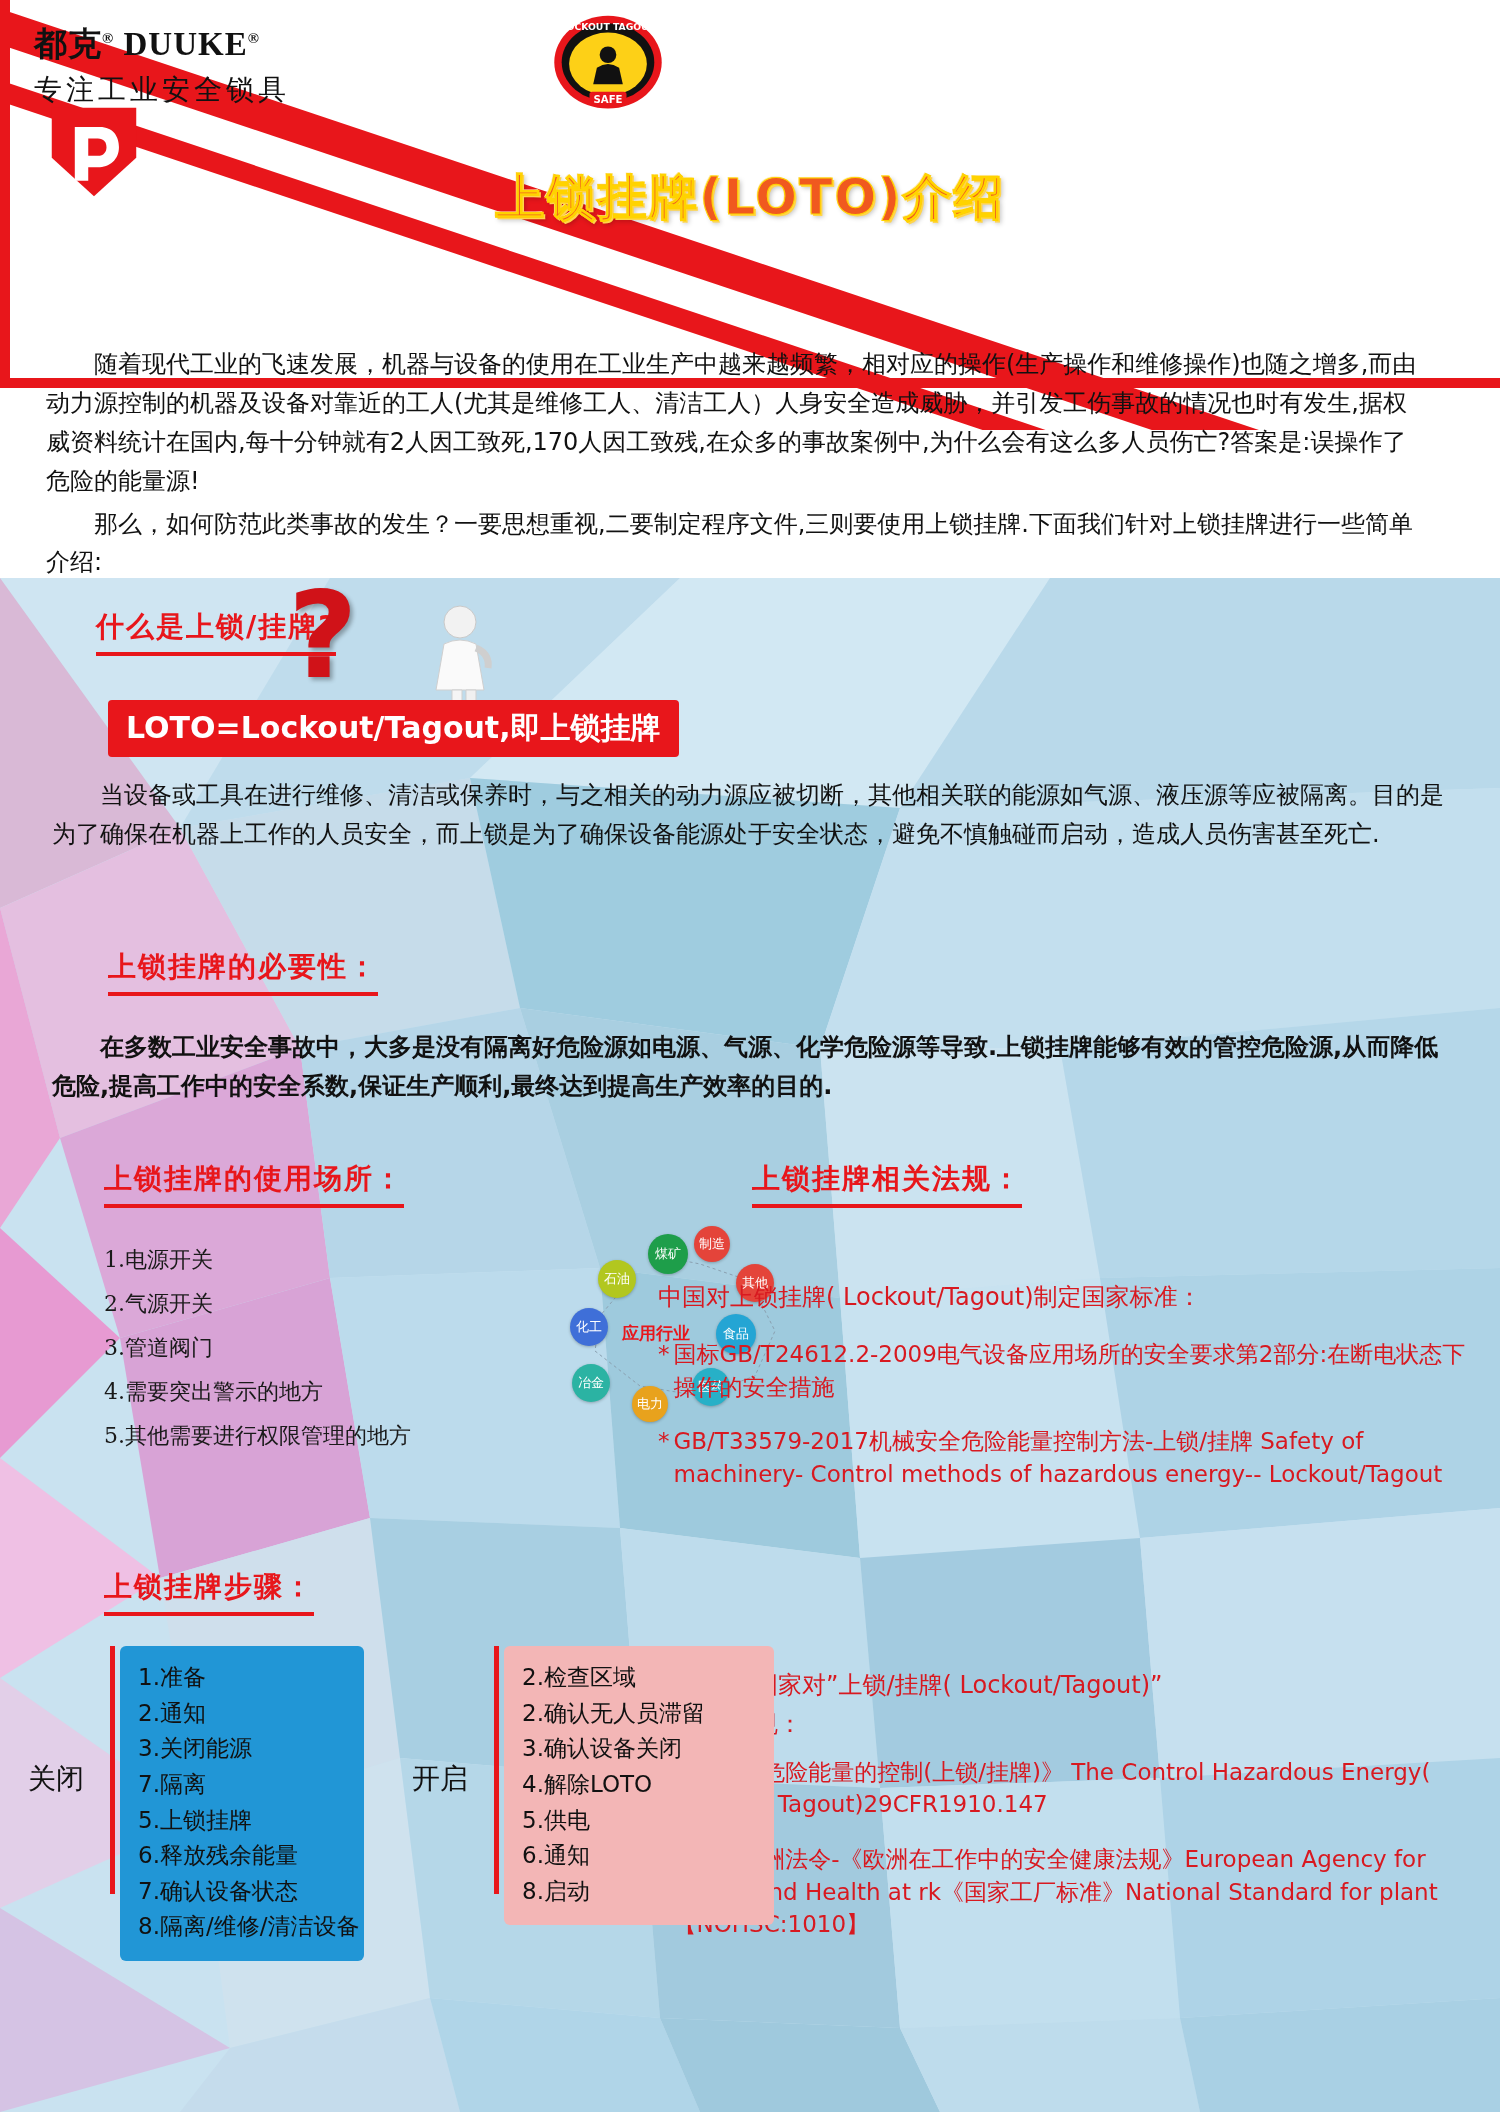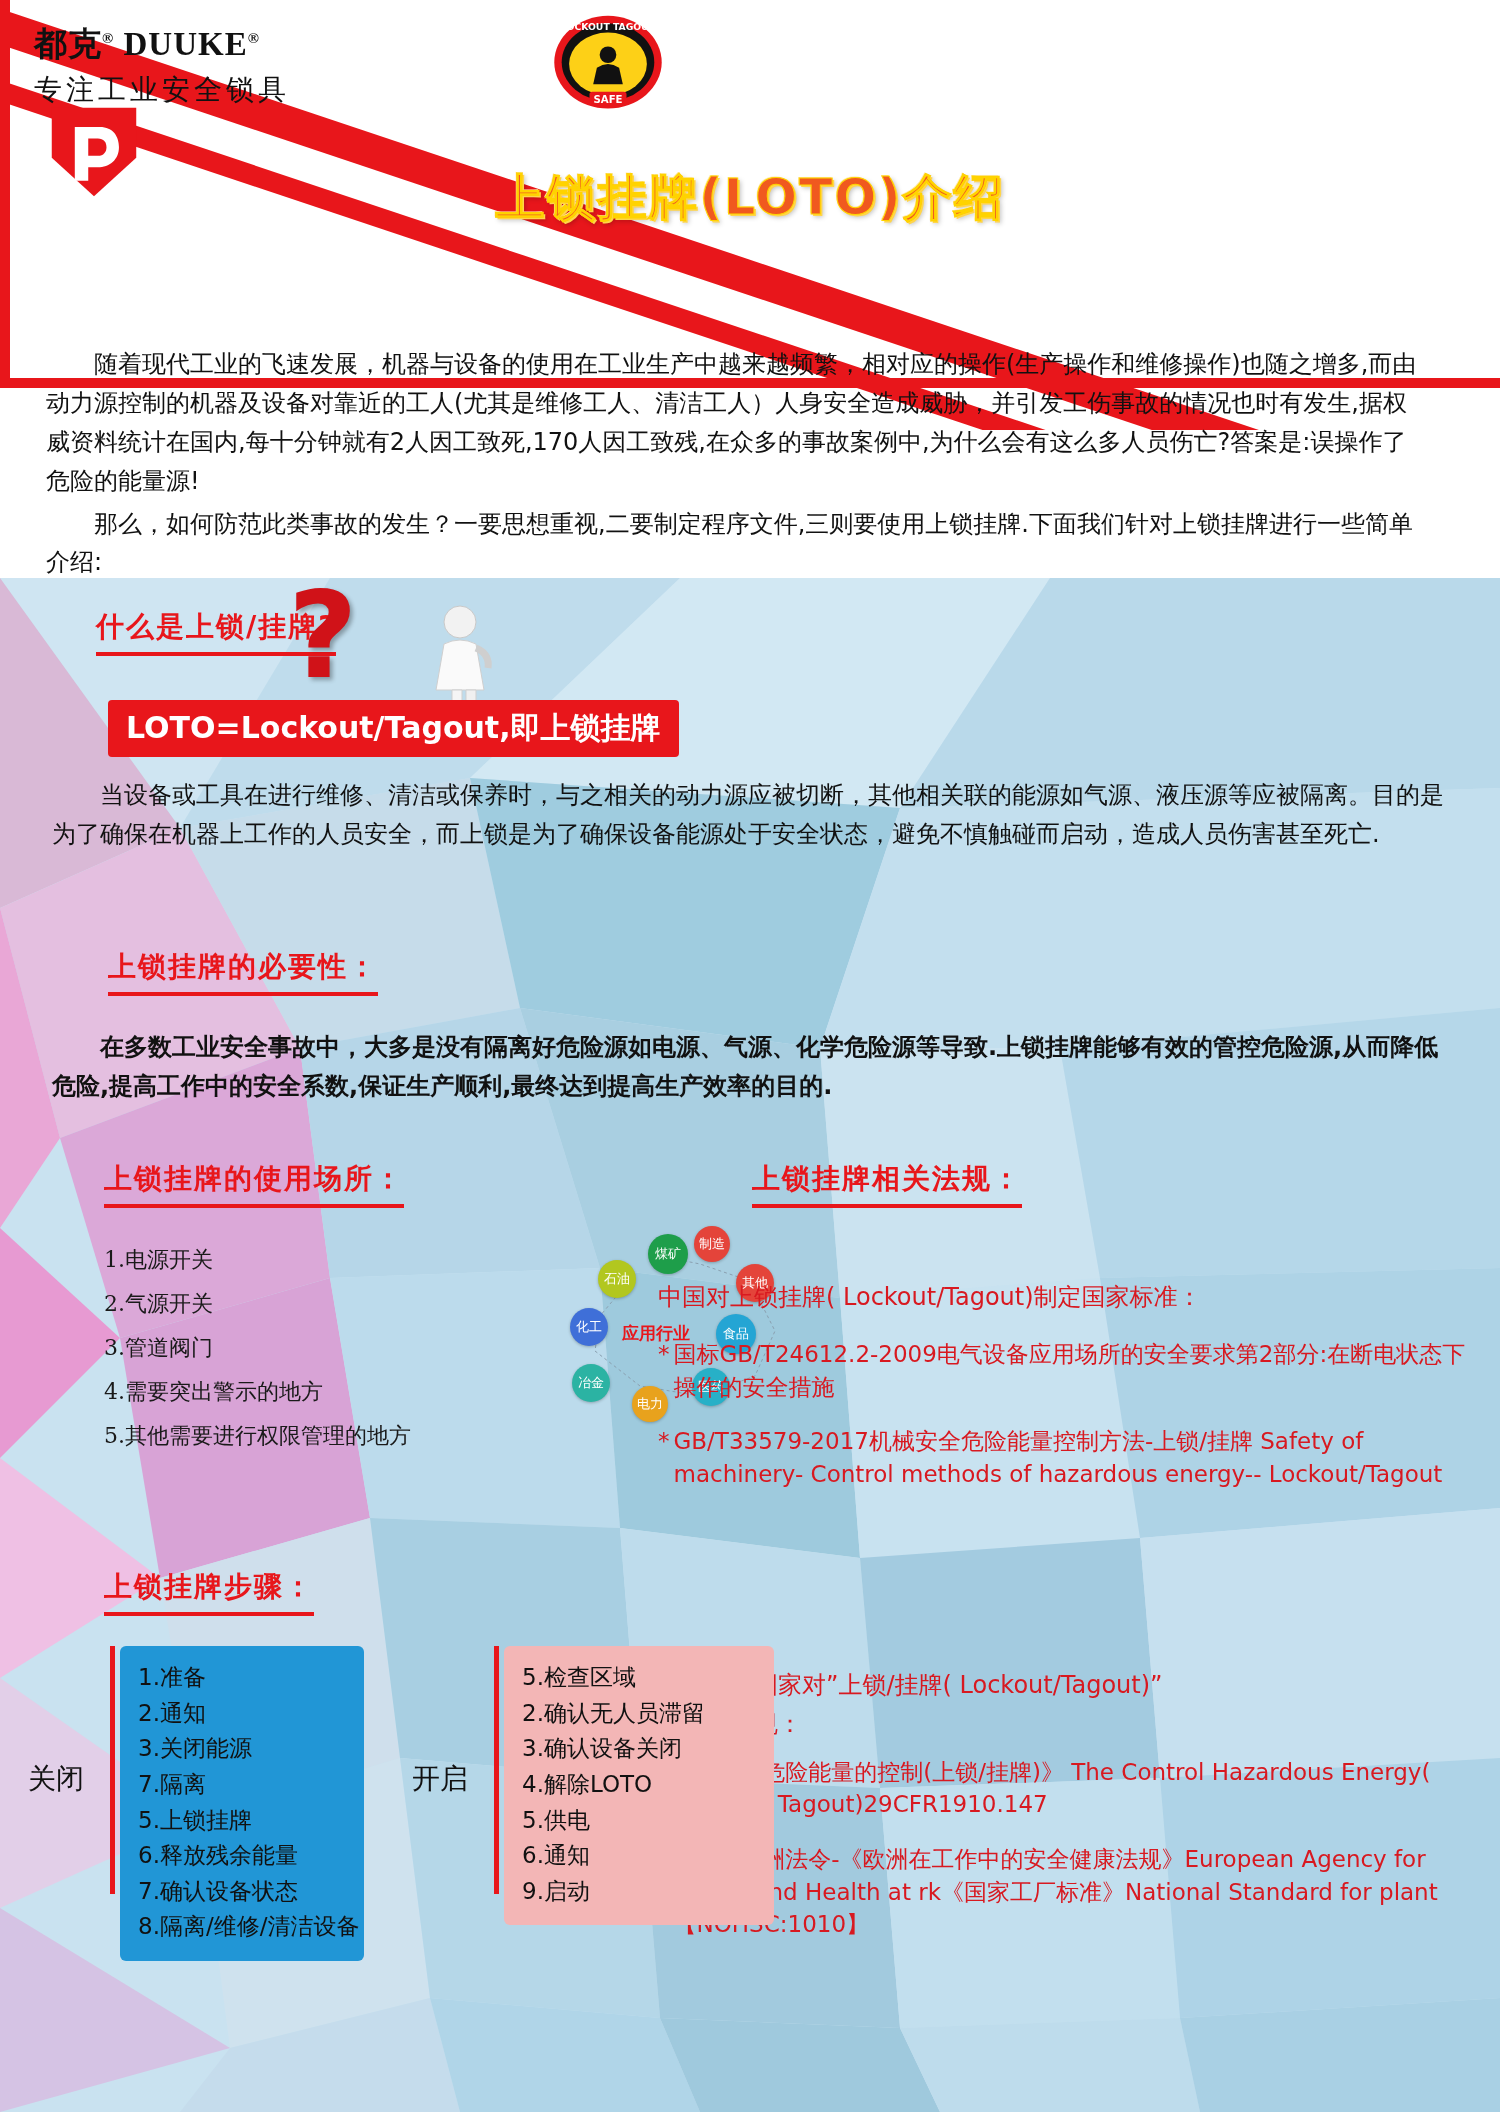--- a/index.html
+++ b/index.html
@@ -359,24 +359,24 @@
         <li>6.释放残余能量</li>
         <li>7.确认设备状态</li>
         <li>8.隔离/维修/清洁设备</li>
       </ol>
     </div>
 
     <div class="step-label" style="left:412px;top:1182px;">开启</div>
     <div class="step-bar" style="left:494px;top:1068px;height:248px;"></div>
     <div class="step-box pink" style="position:absolute;left:504px;top:1068px;width:270px;">
       <ol>
-        <li>5.检查区域</li>
+        <li>2.检查区域</li>
         <li>2.确认无人员滞留</li>
         <li>3.确认设备关闭</li>
         <li>4.解除LOTO</li>
         <li>5.供电</li>
         <li>6.通知</li>
-        <li>9.启动</li>
+        <li>8.启动</li>
       </ol>
     </div>
 
   </div>
 </div>
 
 </body></html>

